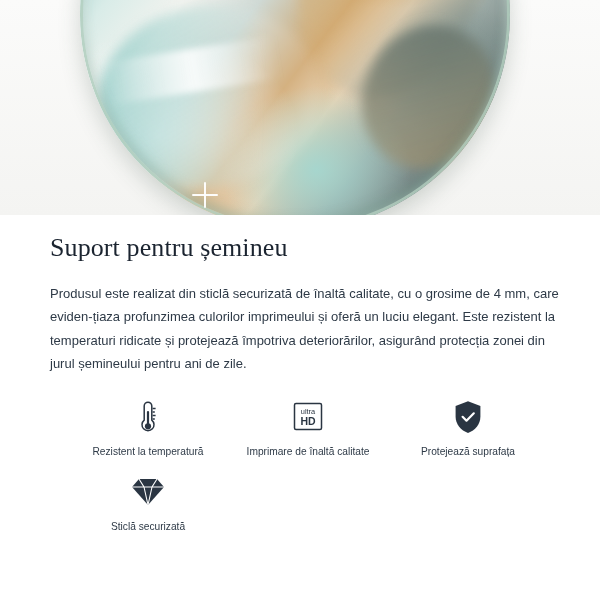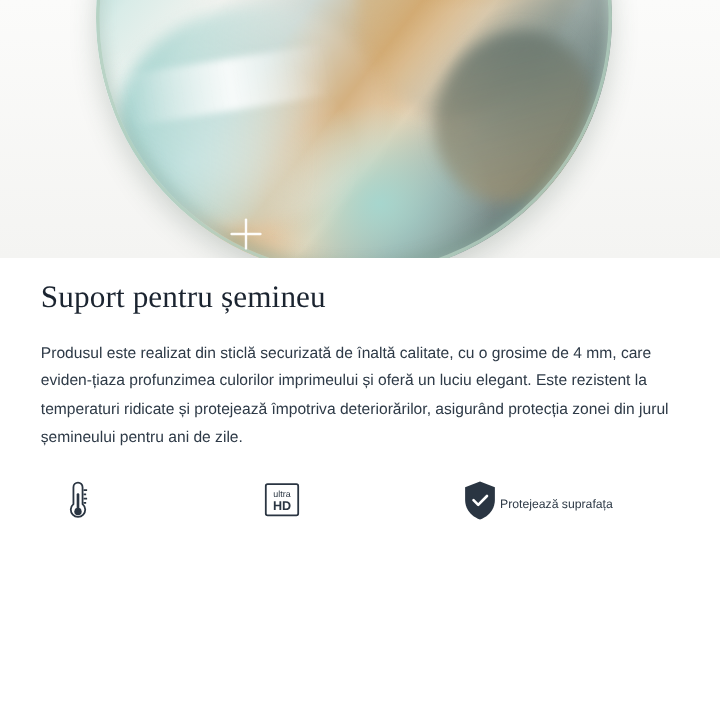--- a/index.html
+++ b/index.html
@@ -115,21 +115,21 @@
     content: "";
     position: absolute;
     background: rgba(255,255,255,0.95);
     filter: blur(0.4px);
   }
   .sparkle::before { left: 12px; top: 0; width: 2px; height: 26px; border-radius: 2px; }
   .sparkle::after  { left: 0; top: 12px; width: 26px; height: 2px; border-radius: 2px; }
 
   
   .content {
-    padding: 16px 34px 0 34px;
+    padding: 16px 34px 0 50px;
   }
   h1.title {
     margin: 0;
     font-family: "Liberation Serif", serif;
     font-weight: 400;
     font-size: 26px;
     line-height: 1.28;
     color: #1b2430;
     letter-spacing: 0.1px;
   }
@@ -146,21 +146,21 @@
   .features {
     margin-top: 22px;
     display: grid;
     grid-template-columns: repeat(3, 1fr);
     row-gap: 14px;
     column-gap: 0;
     padding: 0 18px;
   }
   .feature {
     display: flex;
-    flex-direction: row;
+    flex-direction: column;
     align-items: center;
     text-align: center;
   }
   .feature .ico {
     height: 40px;
     display: flex;
     align-items: center;
     justify-content: center;
     color: #2a3542;
   }
@@ -199,40 +199,51 @@
 
       <div class="feature">
         <div class="ico">
           <svg width="26" height="38" viewBox="0 0 26 38" fill="none" stroke="#2a3542" stroke-width="1.5">
             <path d="M13 4.2c-2.1 0-3.8 1.7-3.8 3.8v14.1a6 6 0 1 0 7.6 0V8c0-2.1-1.7-3.8-3.8-3.8z"></path>
             <circle cx="13" cy="28.3" r="3.1" fill="#2a3542" stroke="none"></circle>
             <rect x="11.9" y="13" width="2.2" height="13.5" rx="1.1" fill="#2a3542" stroke="none"></rect>
             <path d="M17.6 10.5h3M17.6 14h2.2M17.6 17.5h3M17.6 21h2.2"></path>
           </svg>
         </div>
+        <div class="cap">Rezistent la temperatură</div>
       </div>
 
       <div class="feature">
         <div class="ico">
           <svg width="36" height="34" viewBox="0 0 36 34">
             <rect x="4.5" y="3.5" width="27" height="26" rx="1.5" fill="none" stroke="#2a3542" stroke-width="1.5"></rect>
             <text x="18" y="14.2" text-anchor="middle" font-family="Liberation Sans, sans-serif" font-size="7.4" fill="#2a3542">ultra</text>
             <text x="18" y="25" text-anchor="middle" font-family="Liberation Sans, sans-serif" font-size="10.5" font-weight="bold" fill="#2a3542">HD</text>
           </svg>
         </div>
+        <div class="cap">Imprimare de înaltă calitate</div>
       </div>
 
       <div class="feature">
         <div class="ico">
           <svg width="34" height="38" viewBox="0 0 34 38">
             <path d="M17 3.2 4.6 8.1v10.4c0 8 5.3 14 12.4 16.4 7.1-2.4 12.4-8.4 12.4-16.4V8.1L17 3.2z" fill="#2a3542"></path>
             <path d="M11.6 18.8l3.9 3.9 7.3-7.4" fill="none" stroke="#ffffff" stroke-width="2.2" stroke-linecap="round" stroke-linejoin="round"></path>
           </svg>
         </div>
         <div class="cap">Protejează suprafața</div>
       </div>
 
+      <div class="feature">
+        <div class="ico">
+          <svg width="36" height="32" viewBox="0 0 36 32">
+            <path d="M9 3h18l7 8-16 18L2 11 9 3z" fill="#2a3542"></path>
+            <path d="M2 11h32M9 3l5 8-5 0M27 3l-5 8 5 0M14 11l4 18 4-18" fill="none" stroke="#ffffff" stroke-width="1.1"></path>
+          </svg>
+        </div>
+        <div class="cap">Sticlă securizată</div>
+      </div>
 
 
 
     </div>
   </div>
 </div>
 
 </body></html>

